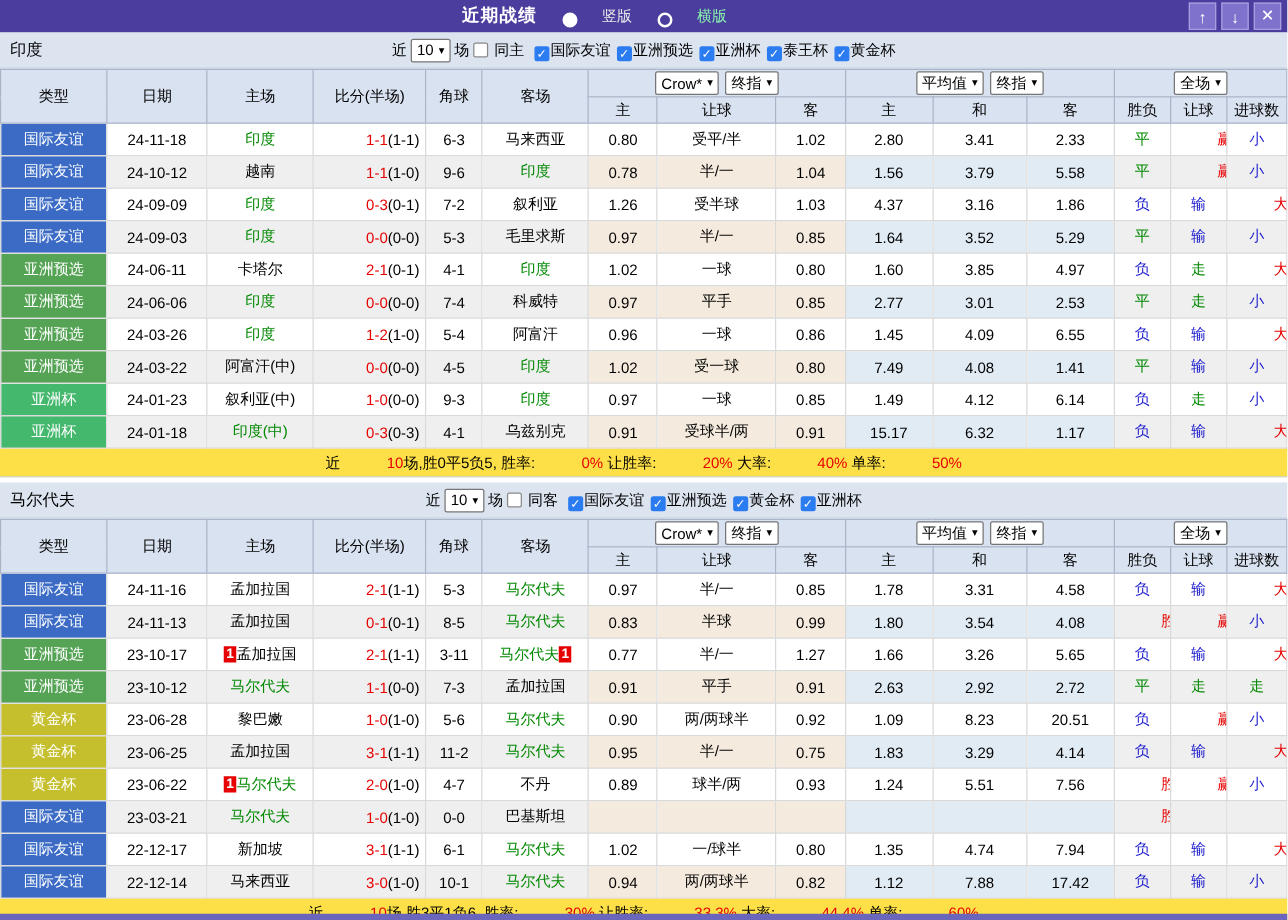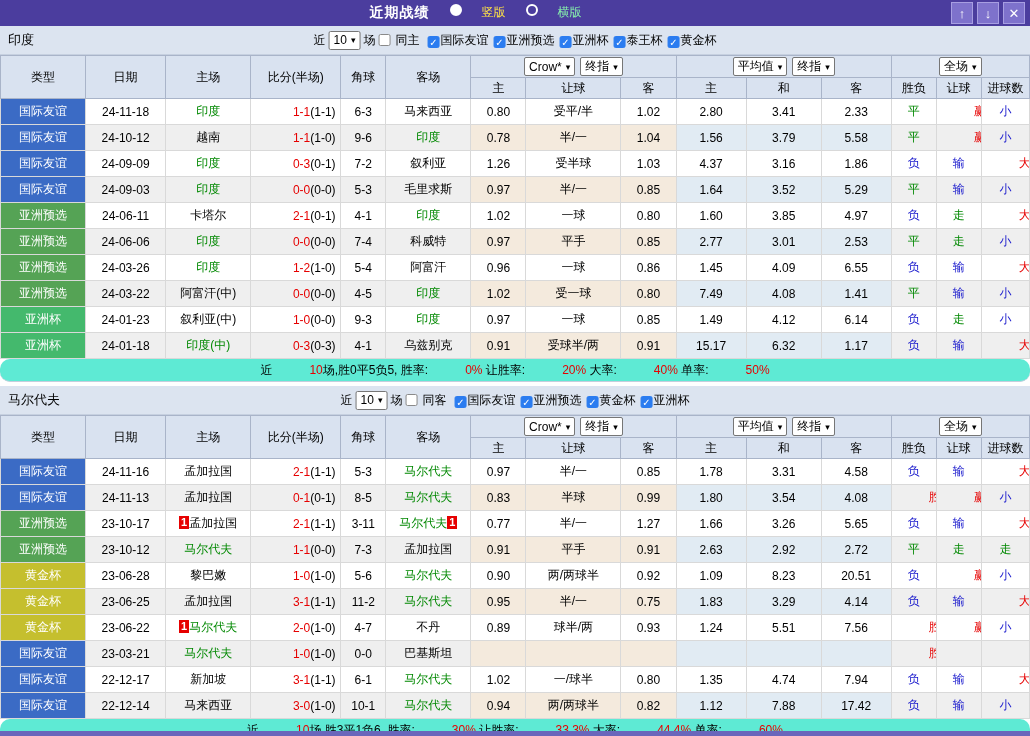--- a/index.html
+++ b/index.html
@@ -3,25 +3,25 @@
 <meta charset="utf-8">
 <style>
   html,body{margin:0;padding:0;}
   body{
     width:1030px;height:736px;overflow:hidden;position:relative;
     font-family:"Liberation Sans","DejaVu Sans",sans-serif;
     font-size:12px;color:#000;background:#fff;
   }
   
   .titlebar{height:26px;background:#4b3d9e;display:flex;align-items:center;}
-  .title-center{flex:1;display:flex;justify-content:center;align-items:flex-start;gap:20px;color:#fff;}
+  .title-center{flex:1;display:flex;justify-content:center;align-items:flex-end;gap:20px;color:#fff;}
   .title{font-weight:bold;font-size:14px;letter-spacing:1px;}
   .radio{display:inline-block;width:8px;height:8px;border-radius:50%;border:2px solid #fff;background:transparent;cursor:pointer;}
   .radio.on{background:#fff;}
-  .radio-label{color:#fde047;cursor:pointer;}
+  .radio-label{color:#e5e5e5;cursor:pointer;}
   .radio-label.alt{color:#86efac;}
   .win-btns{display:flex;gap:4px;margin-right:5px;}
   .win-btn{width:20px;height:20px;background:#7e72cc;border:1px solid #a79ee2;color:#fff;
     display:flex;align-items:center;justify-content:center;font-size:13px;font-weight:bold;cursor:pointer;}
   
   .section-bar{height:28px;background:#dce4f0;position:relative;display:flex;align-items:center;border-bottom:1px solid #c6d0e0;}
   .team{margin-left:8px;font-size:13px;}
   .filters{position:absolute;left:50%;transform:translateX(-50%);display:flex;align-items:center;white-space:nowrap;gap:3px;}
   .sel{display:inline-flex;align-items:center;justify-content:space-between;gap:4px;background:#fff;
     border:1px solid #767676;border-radius:2px;padding:0 4px;height:17px;font-size:12px;cursor:pointer;}
@@ -44,21 +44,21 @@
   tbody tr:nth-child(even) td.ah{background:#f4eadd;}
   tbody td.eu{background:#e8f3fb;}
   tbody tr:nth-child(even) td.eu{background:#e1ebf3;}
   td.badge{color:#fff;}
   .t-red{color:#e60000;margin-left:37px;}
   .t-green{color:#008800;}
   .t-blue{color:#1616cc;}
   .rc{display:inline-block;background:#e60000;color:#fff;width:10px;height:13px;line-height:13px;
     font-size:11px;font-weight:bold;text-align:center;vertical-align:1px;}
   
-  .summary{height:22px;line-height:22px;text-align:center;background:#5eead4;border-bottom:1px solid #c5cedd;border-radius:10px;}
+  .summary{height:22px;line-height:22px;text-align:center;background:#fde047;border-bottom:1px solid #c5cedd;}
   .gap{height:4px;background:#fff;}
   .bottom-bar{position:absolute;bottom:0;left:0;width:1030px;height:5px;background:#6a66bb;}
 </style>
 </head>
 <body>
 
 <div class="titlebar">
   <div class="title-center">
     <span class="title">近期战绩</span>
     <span class="radio on"></span>

